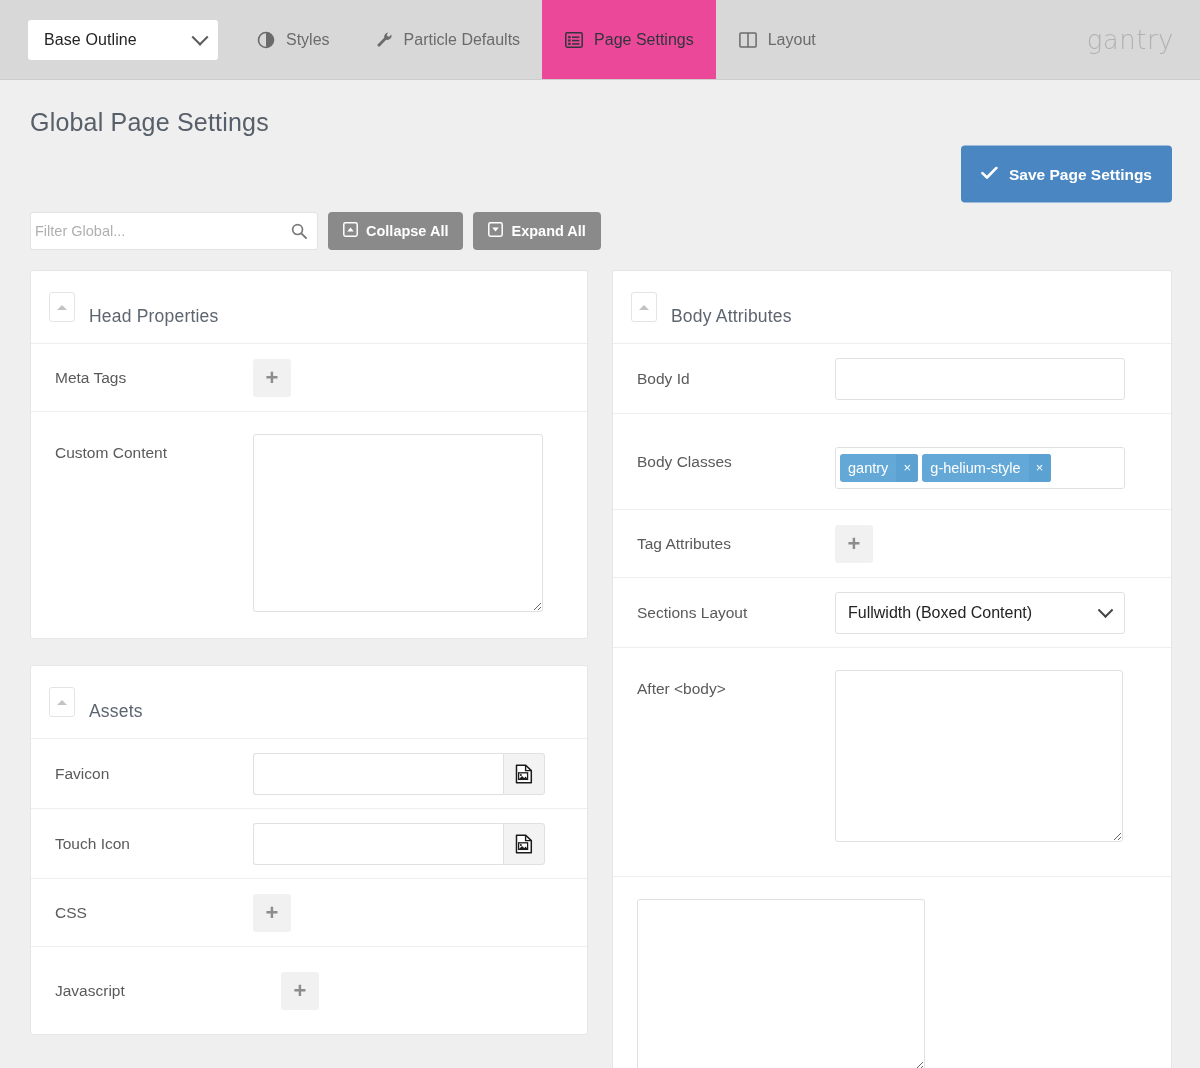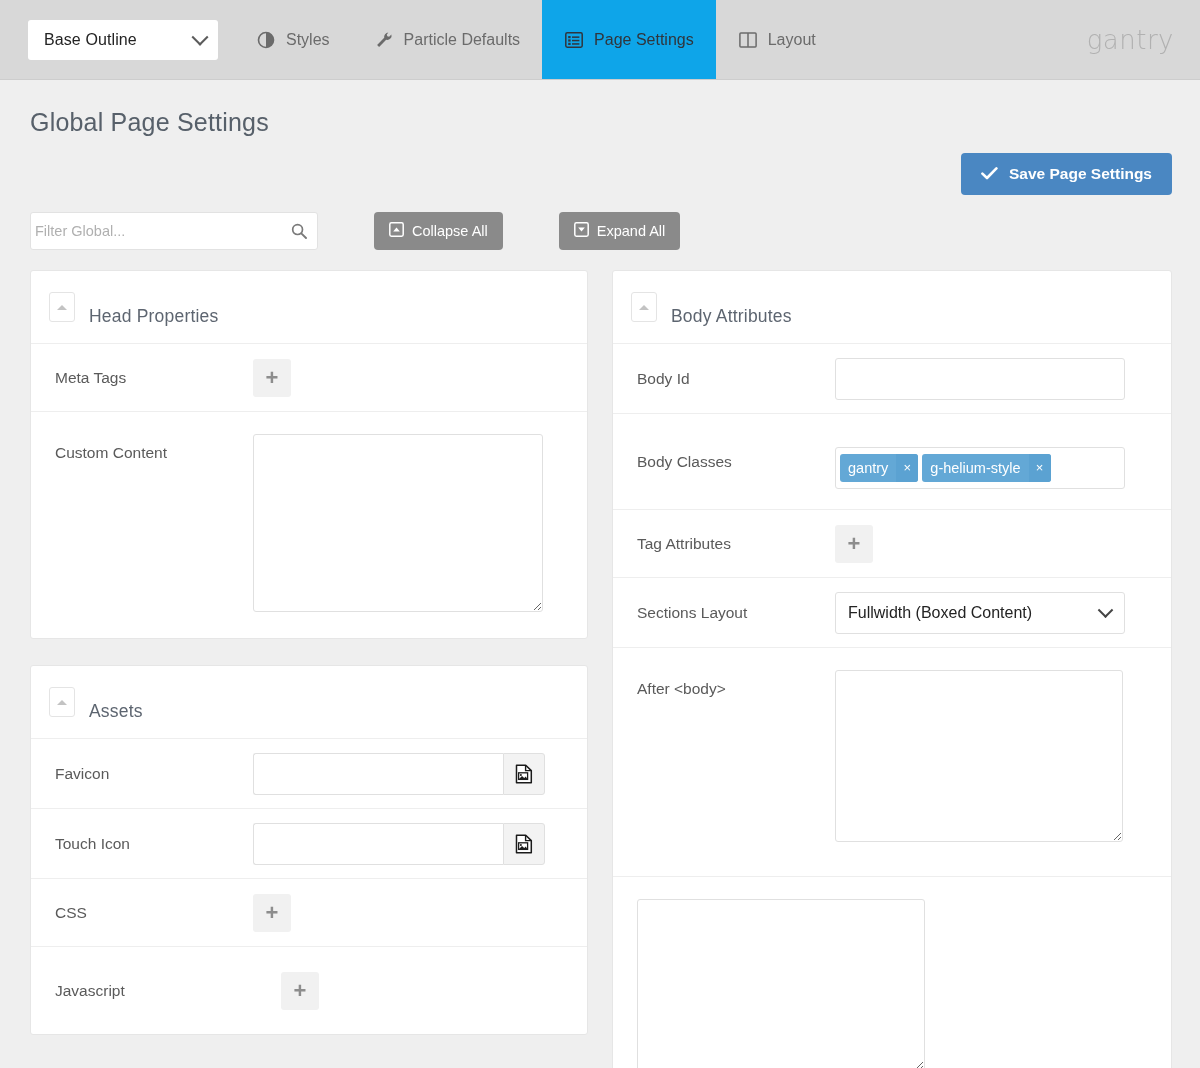--- a/index.html
+++ b/index.html
@@ -50,21 +50,21 @@
   .tabs { display: flex; align-items: stretch; margin-left: 16px; }
   .tab {
     display: flex; align-items: center; gap: 10px;
     padding: 0 22px;
     font-size: 16px;
     color: #6b6b6b;
     cursor: pointer;
     white-space: nowrap;
   }
   .tab.active {
-    background: #0ea5e9;
+    background: #ec4899;
     color: #30353c;
   }
   .tab .ticon { display: flex; align-items: center; justify-content: center; width: 20px; height: 20px; }
 
   .brand {
     position: absolute;
     right: 26px;
     top: 50%;
     transform: translateY(-50%);
     font-size: 26px;
@@ -90,21 +90,21 @@
   }
   .save-btn {
     position: absolute;
     right: 28px;
     top: 94px;
     transform: translateY(-50%);
     background: #4a87c2;
     color: #fff;
     border: none;
     border-radius: 4px;
-    height: 42px;
+    height: 57px;
     padding: 0 20px;
     font-size: 15.5px;
     font-weight: bold;
     display: flex;
     align-items: center;
     gap: 11px;
     cursor: pointer;
   }
   .save-btn .check { font-size: 15px; line-height: 1; }
 
@@ -144,26 +144,25 @@
     pointer-events: none;
   }
   .gbtn {
     height: 38px;
     background: #8a8a8a;
     color: #fff;
     border: none;
     border-radius: 4px;
     padding: 8px 15px;
     font-size: 14.5px;
-    font-weight: normal;
+    font-weight: bold;
     display: flex;
     align-items: center;
     gap: 8px;
     cursor: pointer;
-    margin-left: 46px;
   }
   .gbtn svg { flex: 0 0 auto; }
 
   
   .cols {
     display: flex;
     gap: 24px;
     padding: 20px 28px 0 30px;
     align-items: flex-start;
   }

